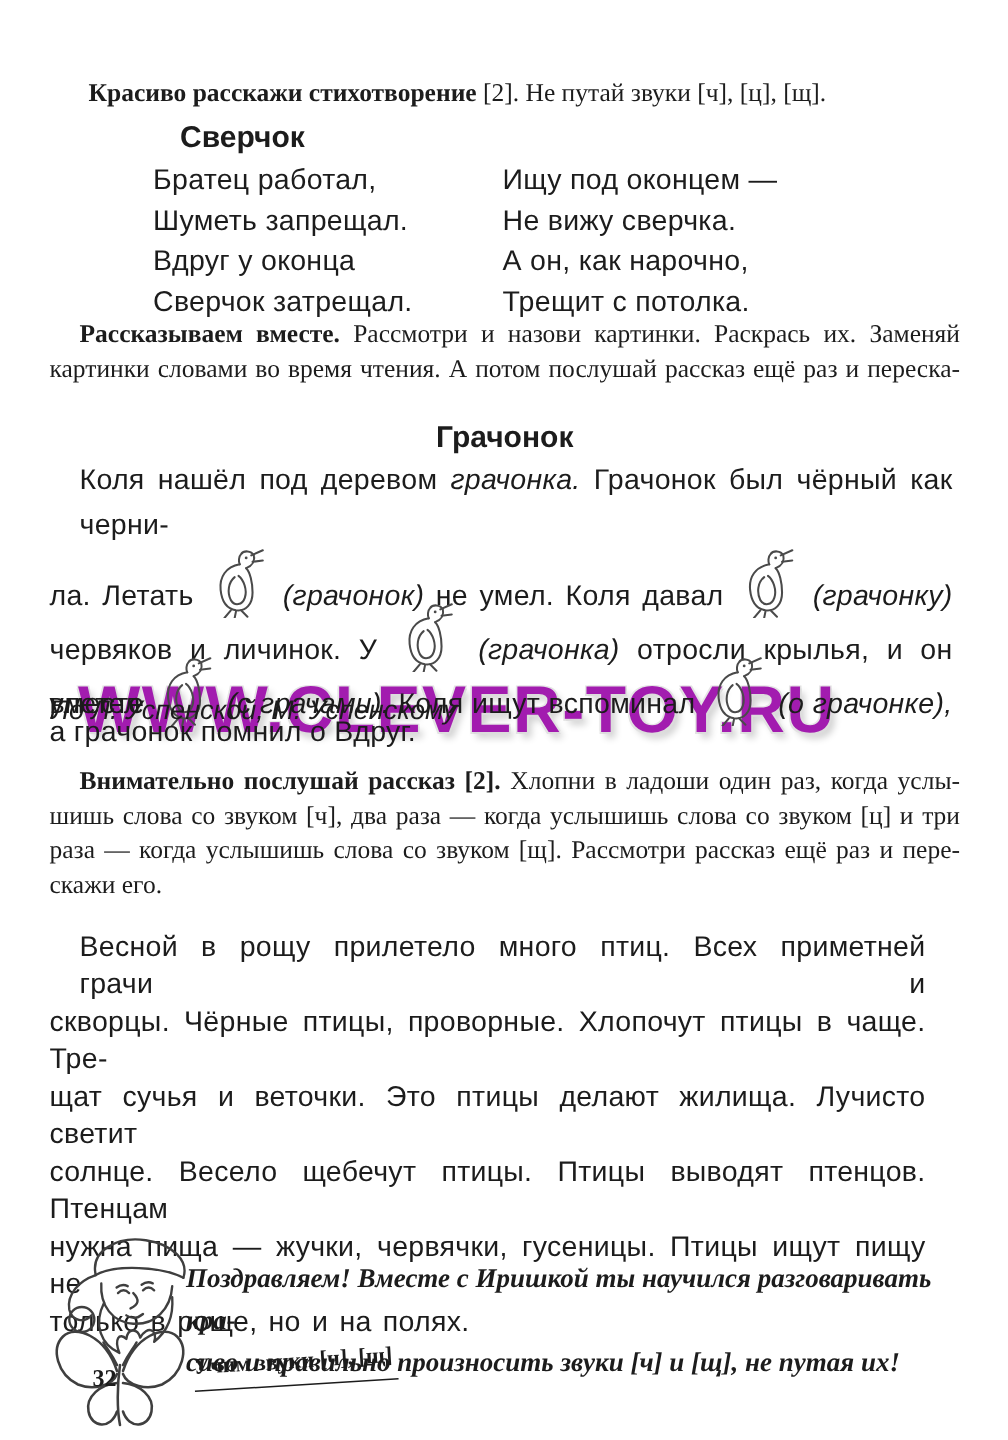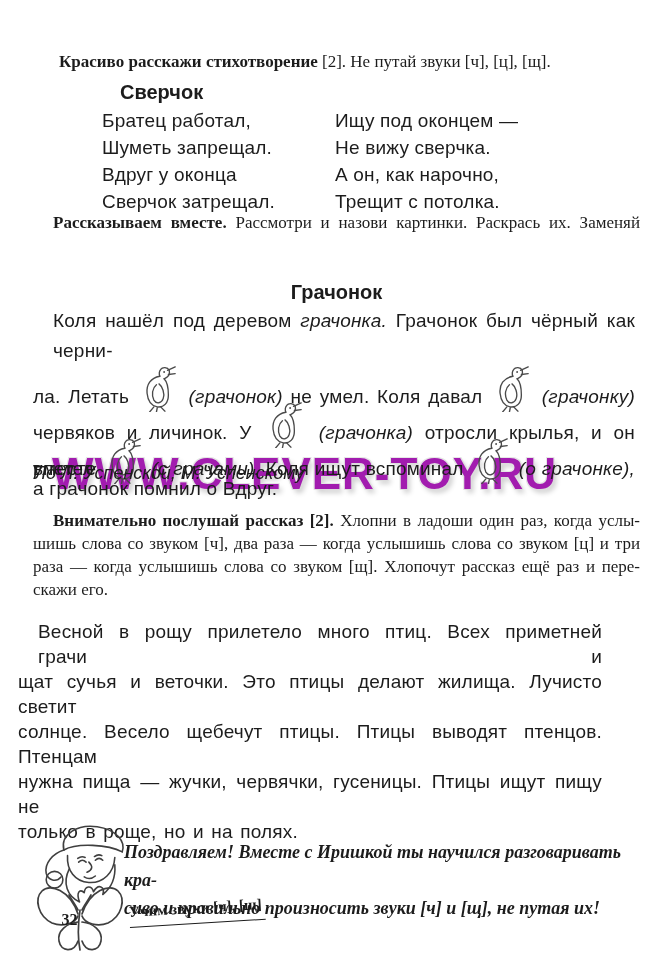--- a/index.html
+++ b/index.html
@@ -24,21 +24,21 @@
   .story1 .row{line-height:30px;}
   .story1 .row-bird{height:36px;line-height:36px;}
   .chick{display:inline-block;width:36px;height:46px;vertical-align:-9px;margin:0 4px;}
   .attn{top:463px;left:33px;width:607px;text-align:left;
         font-family:"Liberation Sans",sans-serif;font-style:italic;font-size:18px;}
   .watermark{top:449px;left:52px;width:600px;
         font-family:"Liberation Sans",sans-serif;font-weight:bold;font-size:44px;
         letter-spacing:1px;white-space:nowrap;color:#a21caf;
         text-shadow:1px 1px 0 #dcdcdc,-1px -1px 0 #e6e6e6,1px -1px 0 #e2e2e2,
                     -1px 1px 0 #e2e2e2,3px 4px 5px #d0d0d0;}
-  .story2{top:619px;left:18px;width:584px;font-size:19px;line-height:25px;
+  .story2{top:619px;left:33px;width:584px;font-size:19px;line-height:25px;
           letter-spacing:.2px;word-spacing:2px;}
   .congrats{top:838px;left:124px;width:518px;font-size:18px;line-height:28px;
             font-weight:bold;font-style:italic;}
   .gnome{top:818px;left:36px;width:102px;height:90px;}
   .butterfly{top:882px;left:34px;width:92px;height:76px;}
   .pagenum{position:absolute;left:30%;top:38%;font-size:16px;font-weight:bold;
            font-family:Liberation Serif, serif;}
   .series{top:901px;left:130px;font-size:15px;font-weight:bold;
           transform:rotate(-3.5deg);transform-origin:left bottom;
           border-bottom:1.5px solid #1c1c1c;padding:0 3px 3px 0;}
@@ -63,20 +63,21 @@
   </div>
   <div class="abs sans poem-col" style="left:335px;">
     <div>Ищу под оконцем —</div>
     <div>Не вижу сверчка.</div>
     <div>А он, как нарочно,</div>
     <div>Трещит с потолка.</div>
   </div>
 
   <div class="abs instr serif" style="top:211px;">
     <div class="jline indent-sm"><span class="b">Рассказываем вместе.</span><span> Рассмотри и назови картинки. Раскрась их. Заменяй</span></div>
+    <div class="jline">картинки словами во время чтения. А потом послушай рассказ ещё раз и переска-</div>
   </div>
 
   <div class="abs sans b story-title" style="top:280px;">Грачонок</div>
 
   <div class="abs sans story1">
     <div class="row jline indent-sm"><span>Коля нашёл под деревом </span><span class="it">грачонка.</span><span> Грачонок был чёрный как черни-</span></div>
 
     <div class="row-bird jline">
       <span>ла. Летать</span>
       <svg class="chick" viewBox="0 0 40 54">
@@ -163,26 +164,27 @@
     </div>
 
     <div class="row lline">а грачонок помнил о Вдруг.</div>
   </div>
 
   <div class="abs attn">По Л. Успенской, М. Успенскому</div>
 
   <div class="abs instr serif" style="top:509px;">
     <div class="jline indent-sm"><span class="b">Внимательно послушай рассказ [2].</span><span> Хлопни в ладоши один раз, когда услы-</span></div>
     <div class="jline">шишь слова со звуком [ч], два раза — когда услышишь слова со звуком [ц] и три</div>
-    <div class="jline">раза — когда услышишь слова со звуком [щ]. Хлопочут рассказ ещё раз и пере-</div>
+    <div class="jline">раза — когда услышишь слова со звуком [щ]. Рассмотри рассказ ещё раз и пере-</div>
     <div class="lline">скажи его.</div>
   </div>
 
   <div class="abs sans story2">
     <div class="jline indent-sm">Весной в рощу прилетело много птиц. Всех приметней грачи и</div>
+    <div class="jline">скворцы. Чёрные птицы, проворные. Хлопочут птицы в чаще. Тре-</div>
     <div class="jline">щат сучья и веточки. Это птицы делают жилища. Лучисто светит</div>
     <div class="jline">солнце. Весело щебечут птицы. Птицы выводят птенцов. Птенцам</div>
     <div class="jline">нужна пища — жучки, червячки, гусеницы. Птицы ищут пищу не</div>
     <div class="lline">только в роще, но и на полях.</div>
   </div>
 
   <svg class="abs gnome" viewBox="0 0 110 92">
       <g class="ln2">
     <path d="M30 32 C26 14 46 4 66 7 C86 10 97 22 93 34"></path>
     <path d="M30 32 C44 24 78 26 93 34"></path>

